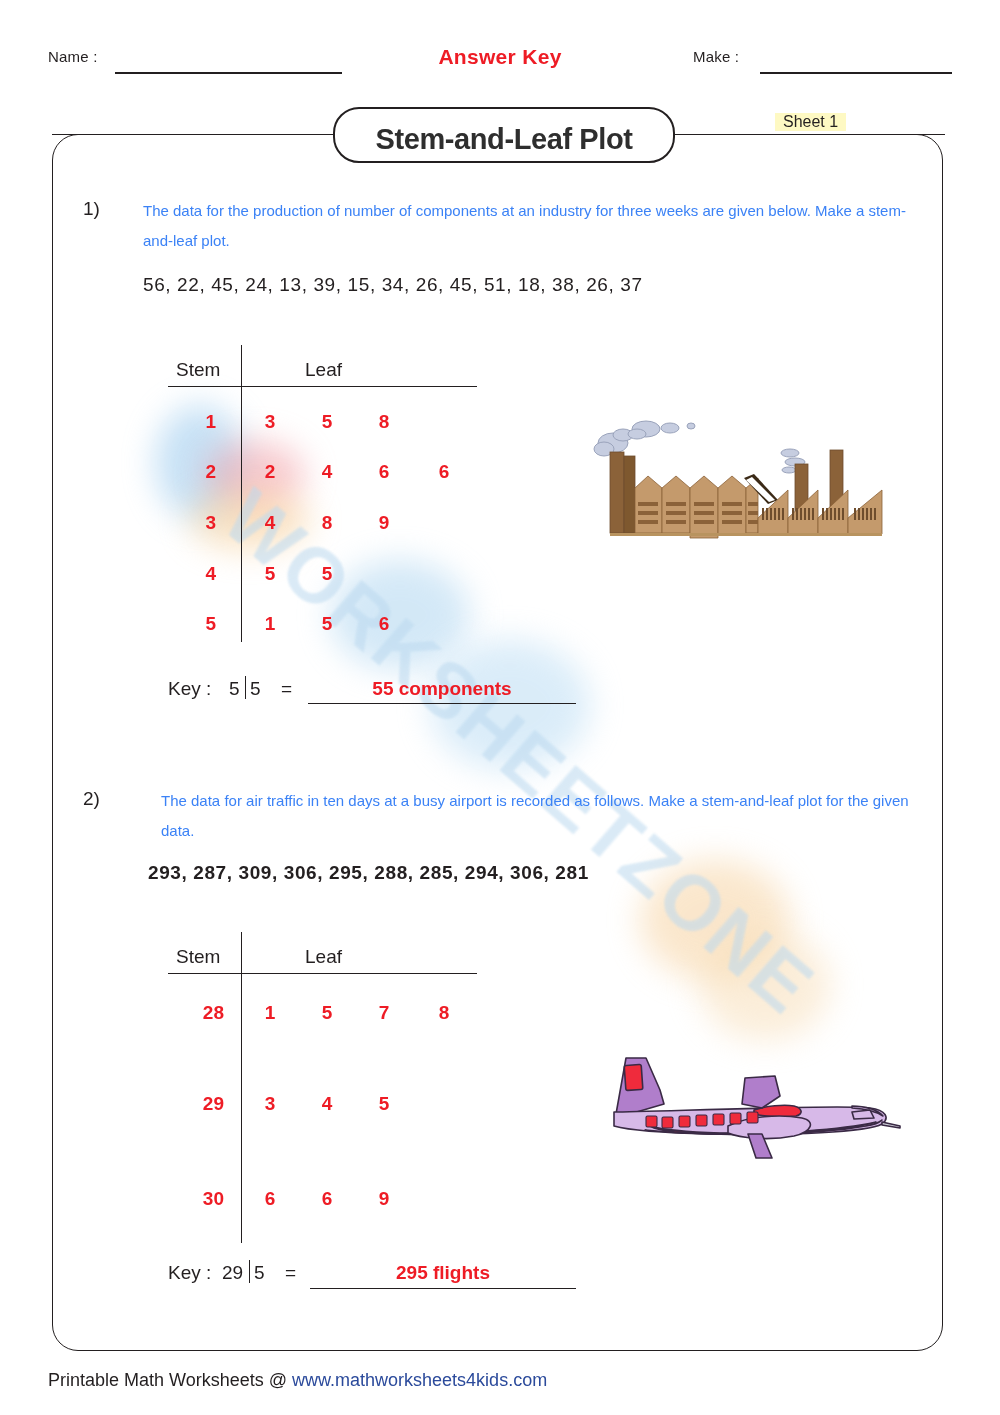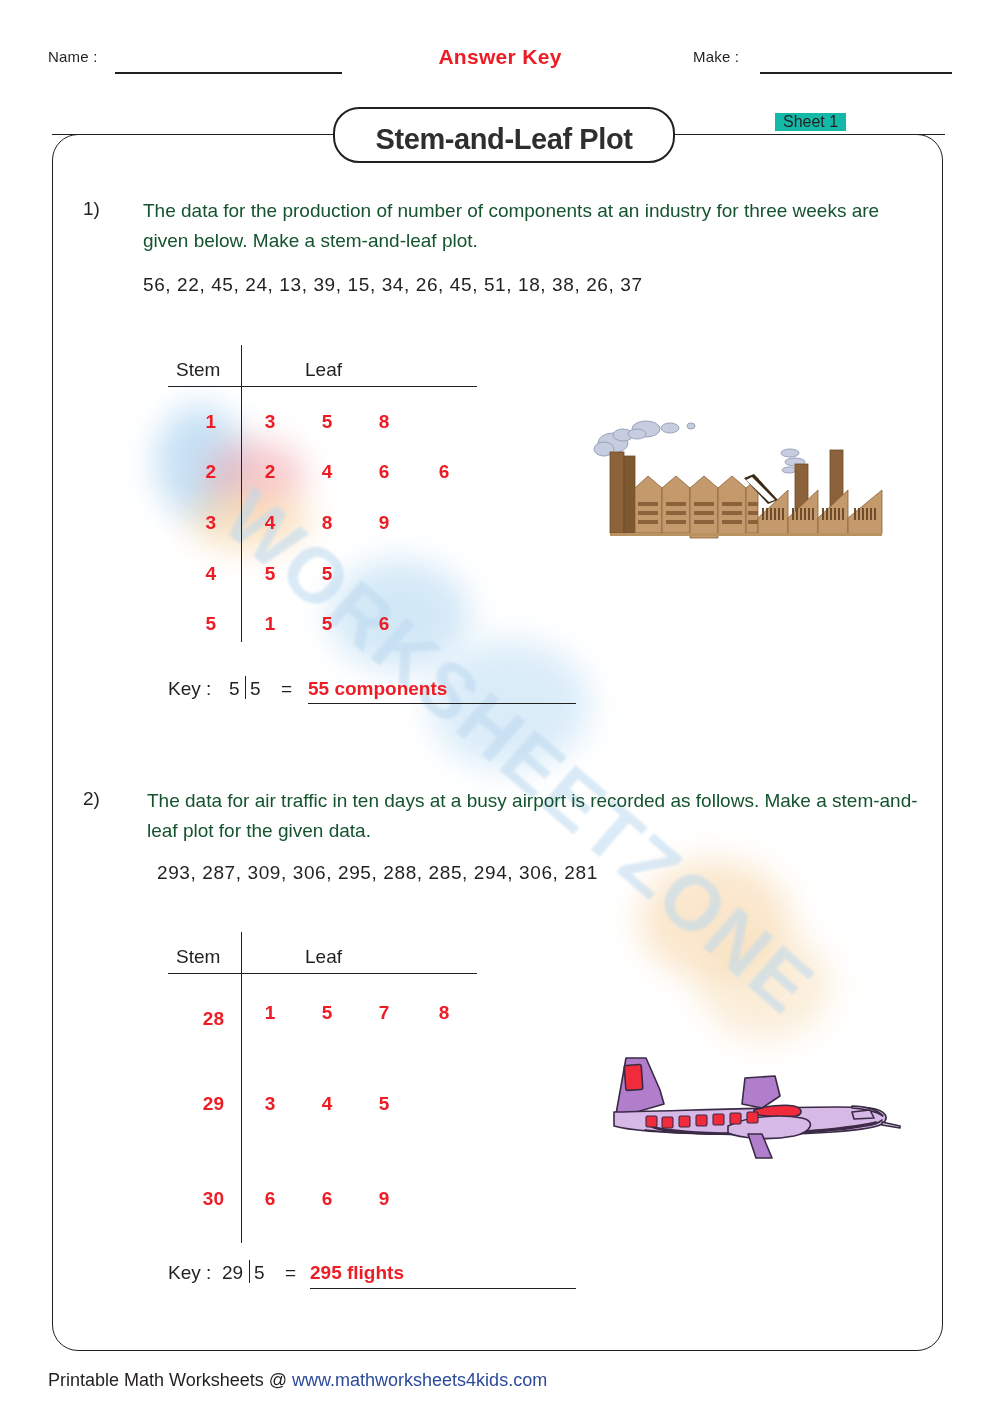--- a/index.html
+++ b/index.html
@@ -100,21 +100,21 @@
     color: #2e2e2e;
     letter-spacing: -.4px;
     margin-top: 8px;
   }
   #sheet-label {
     position: absolute;
     left: 775px;
     top: 113px;
     font-size: 16px;
     color: #231f20;
-    background: #14b8a6;
+    background: #fef9c3;
     padding: 0 8px;
     z-index: 4;
   }
 
   
   #page-border {
     position: absolute;
     left: 52px;
     top: 134px;
     width: 889px;
@@ -127,23 +127,23 @@
 
   
   .problem { position: absolute; z-index: 5; }
   .q-num {
     position: absolute;
     font-size: 19px;
     color: #231f20;
   }
   .q-text {
     position: absolute;
-    font-size: 19px;
+    font-size: 15px;
     line-height: 30px;
-    color: #14532d;
+    color: #3b82f6;
     width: 775px;
   }
   .q-data {
     position: absolute;
     font-size: 19px;
     color: #231f20;
     letter-spacing: .6px;
   }
 
   
@@ -193,20 +193,21 @@
   .key-eq {
     position: absolute;
     font-size: 19px;
     color: #231f20;
   }
   .key-answer {
     position: absolute;
     font-size: 19px;
     font-weight: 700;
     color: #ee1c25;
+    text-align: center;
   }
   .key-rule {
     position: absolute;
     border-bottom: 1.8px solid #231f20;
   }
 
   
   #footer {
     position: absolute;
     left: 48px;
@@ -391,31 +392,31 @@
           <rect x="282" y="98" width="2" height="12"></rect>
       </g>
 
       <rect x="18" y="123" width="272" height="3" fill="#b8935f"></rect>
     </svg>
   </div>
 </div>
 
 <div class="problem" style="left:0;top:0;width:1000px;height:0;">
   <div class="q-num" style="left:83px;top:788px;">2)</div>
-  <div class="q-text" style="left:147px;top:786px;">The data for air traffic in ten days at a busy airport is recorded as follows. Make a stem-and-leaf plot for the given data.</div>
-  <div class="q-data" style="left:157px;top:862px;">293,  287,  309,  306,  295,  288,  285,  294,  306,  281</div>
+  <div class="q-text" style="left:161px;top:786px;">The data for air traffic in ten days at a busy airport is recorded as follows. Make a stem-and-leaf plot for the given data.</div>
+  <div class="q-data" style="left:148px;top:862px;font-weight:bold;">293,  287,  309,  306,  295,  288,  285,  294,  306,  281</div>
 
   <div class="slp" style="left:0;top:0;">
     <div class="slp-head" style="left:176px;top:946px;">Stem</div>
     <div class="slp-head" style="left:305px;top:946px;">Leaf</div>
     <div class="slp-hrule" style="left:168px;top:973px;width:309px;"></div>
     <div class="slp-vrule" style="left:241px;top:932px;height:311px;"></div>
 
     <div class="slp-row" style="left:0;top:0;">
-      <div class="slp-stem" style="left:180px;top:1002px;width:44px;margin-top:6px;">28</div>
+      <div class="slp-stem" style="left:180px;top:1002px;width:44px;">28</div>
       <div class="slp-leaf" style="left:254px;top:1002px;width:32px;">1</div>
       <div class="slp-leaf" style="left:311px;top:1002px;width:32px;">5</div>
       <div class="slp-leaf" style="left:368px;top:1002px;width:32px;">7</div>
       <div class="slp-leaf" style="left:428px;top:1002px;width:32px;">8</div>
     </div>
 
     <div class="slp-row" style="left:0;top:0;">
       <div class="slp-stem" style="left:180px;top:1093px;width:44px;">29</div>
       <div class="slp-leaf" style="left:254px;top:1093px;width:32px;">3</div>
       <div class="slp-leaf" style="left:311px;top:1093px;width:32px;">4</div>

